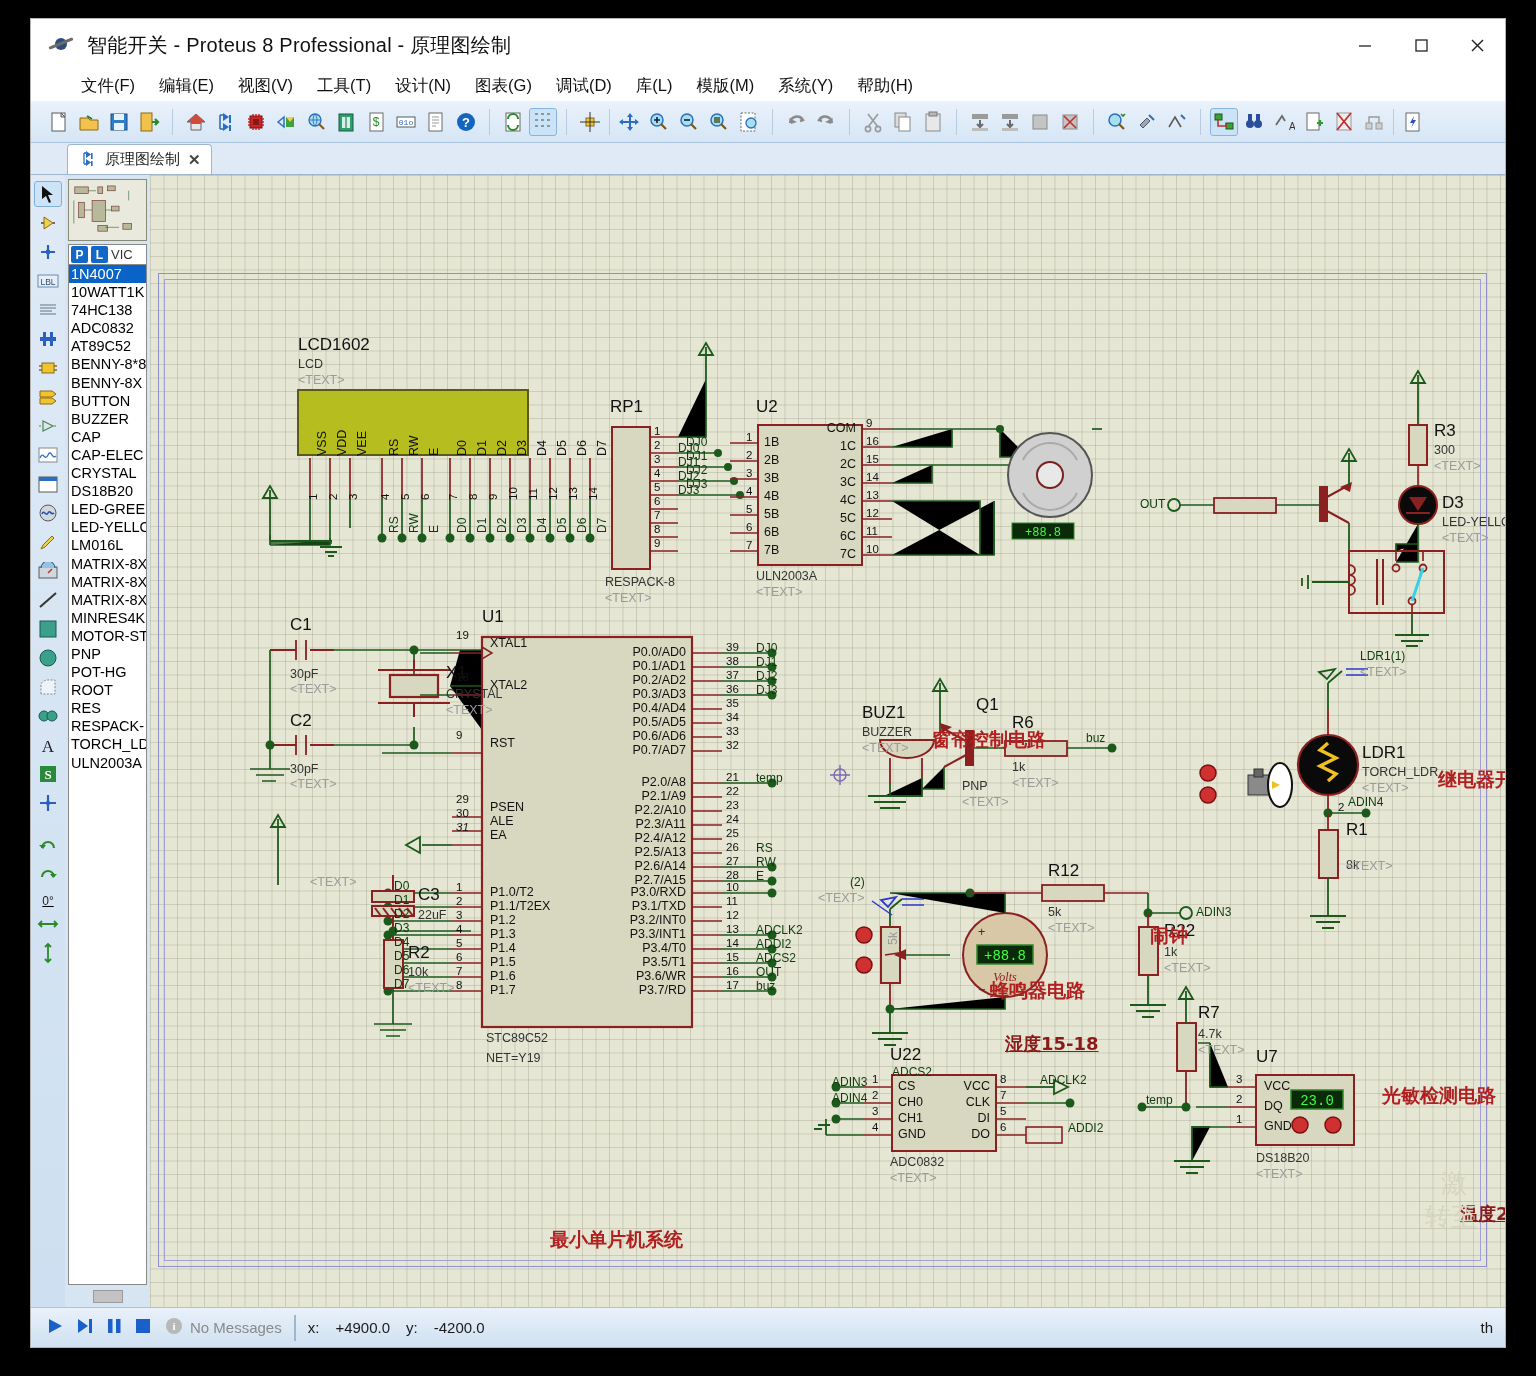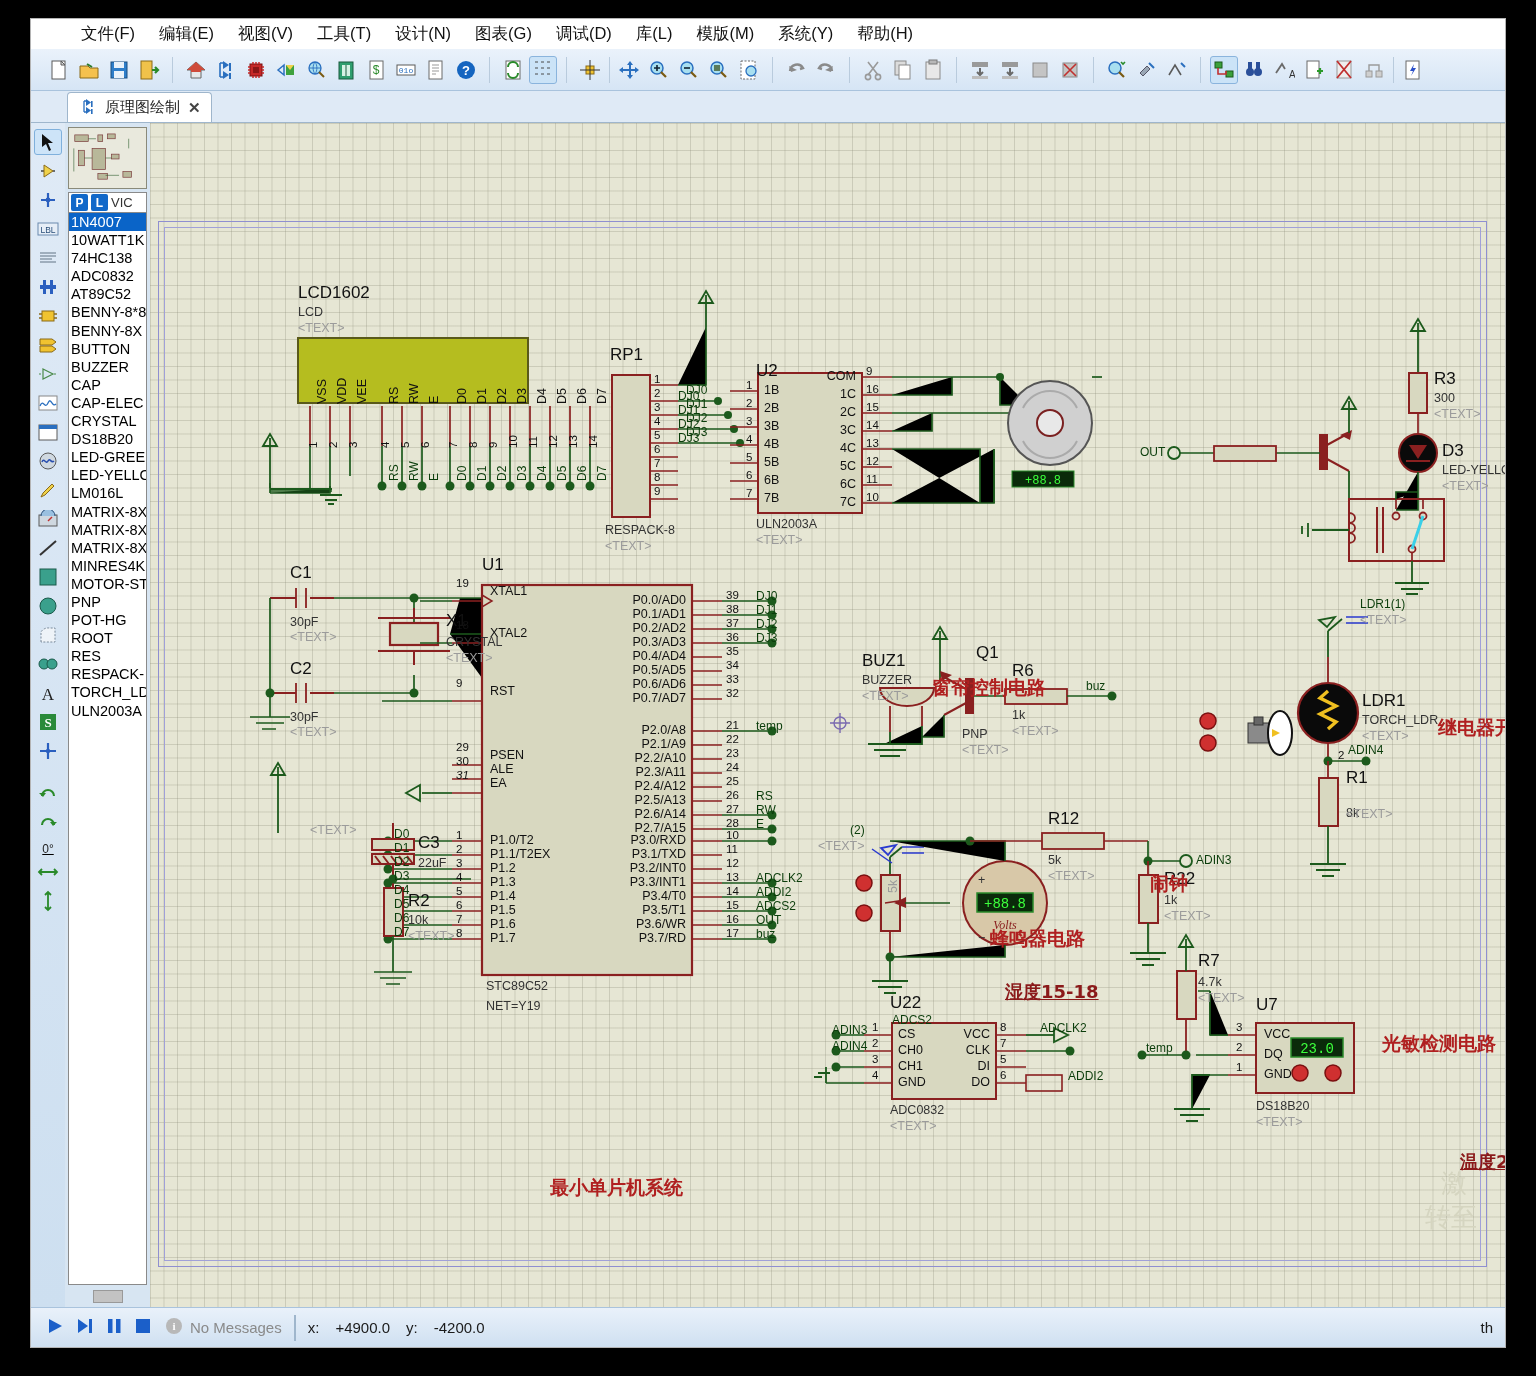--- a/index.html
+++ b/index.html
@@ -84,20 +84,41 @@
   .l-cn{font-size:19px;font-weight:bold;color:#b02020;font-family:"DejaVu Sans",sans-serif;}
   .l-cn2{font-size:18px;font-weight:bold;color:#8b1a1a;font-family:"DejaVu Sans",sans-serif;}
   .rot90{transform:rotate(-90deg);transform-origin:left top;}
   .wm{position:absolute;color:#d5d5c0;font-size:26px;font-family:"DejaVu Sans",sans-serif;}
 </style>
 </head>
 <body>
 
 <div id="app">
 
+  <div class="titlebar">
+    <div class="tb-icon"></div>
+    <div class="tb-title">智能开关 - Proteus 8 Professional - 原理图绘制</div>
+    <div class="tb-spacer"></div>
+    <div class="winbtn">
+      <svg width="18" height="18">
+          <line x1="3" y1="10" x2="15" y2="10" stroke="#222" stroke-width="1.3"></line>
+        </svg>
+    </div>
+    <div class="winbtn">
+      <svg width="18" height="18">
+          <rect x="4" y="4" width="11" height="11" fill="none" stroke="#222" stroke-width="1.3"></rect>
+        </svg>
+    </div>
+    <div class="winbtn close">
+      <svg width="18" height="18">
+          <line x1="4" y1="4" x2="15" y2="15" stroke="#222" stroke-width="1.4"></line>
+          <line x1="15" y1="4" x2="4" y2="15" stroke="#222" stroke-width="1.4"></line>
+        </svg>
+    </div>
+  </div>
 
   <div class="menubar">
     <div class="menu-item">文件(F)</div>
     <div class="menu-item">编辑(E)</div>
     <div class="menu-item">视图(V)</div>
     <div class="menu-item">工具(T)</div>
     <div class="menu-item">设计(N)</div>
     <div class="menu-item">图表(G)</div>
     <div class="menu-item">调试(D)</div>
     <div class="menu-item">库(L)</div>
@@ -1106,21 +1127,21 @@
             <div class="lbl l-pin" style="left: 504px; top: 292.15px;">4</div>
             <div class="lbl l-pin" style="left: 504px; top: 306.2px;">5</div>
             <div class="lbl l-pin" style="left: 504px; top: 320.25px;">6</div>
             <div class="lbl l-pin" style="left: 504px; top: 334.3px;">7</div>
             <div class="lbl l-pin" style="left: 504px; top: 348.35px;">8</div>
             <div class="lbl l-pin" style="left: 504px; top: 362.4px;">9</div>
             <div class="lbl l-net" style="left: 528px; top: 266px;">DJ0</div>
             <div class="lbl l-net" style="left: 528px; top: 280px;">DJ1</div>
             <div class="lbl l-net" style="left: 528px; top: 294px;">DJ2</div>
             <div class="lbl l-net" style="left: 528px; top: 308px;">DJ3</div>
-            <div class="lbl l-ref" style="left: 606px; top: 222px; margin-top: 16px;">U2</div>
+            <div class="lbl l-ref" style="left: 606px; top: 222px;">U2</div>
             <div class="lbl l-val" style="left: 606px; top: 394px;">ULN2003A</div>
             <div class="lbl l-txt" style="left: 606px; top: 410px;">&lt;TEXT&gt;</div>
             <div class="lbl l-pinname" style="left: 614px; top: 260px;">1B</div>
             <div class="lbl l-pinname" style="left: 614px; top: 278px;">2B</div>
             <div class="lbl l-pinname" style="left: 614px; top: 296px;">3B</div>
             <div class="lbl l-pinname" style="left: 614px; top: 314px;">4B</div>
             <div class="lbl l-pinname" style="left: 614px; top: 332px;">5B</div>
             <div class="lbl l-pinname" style="left: 614px; top: 350px;">6B</div>
             <div class="lbl l-pinname" style="left: 614px; top: 368px;">7B</div>
             <div class="lbl l-pin" style="left: 596px; top: 256px;">1</div>

